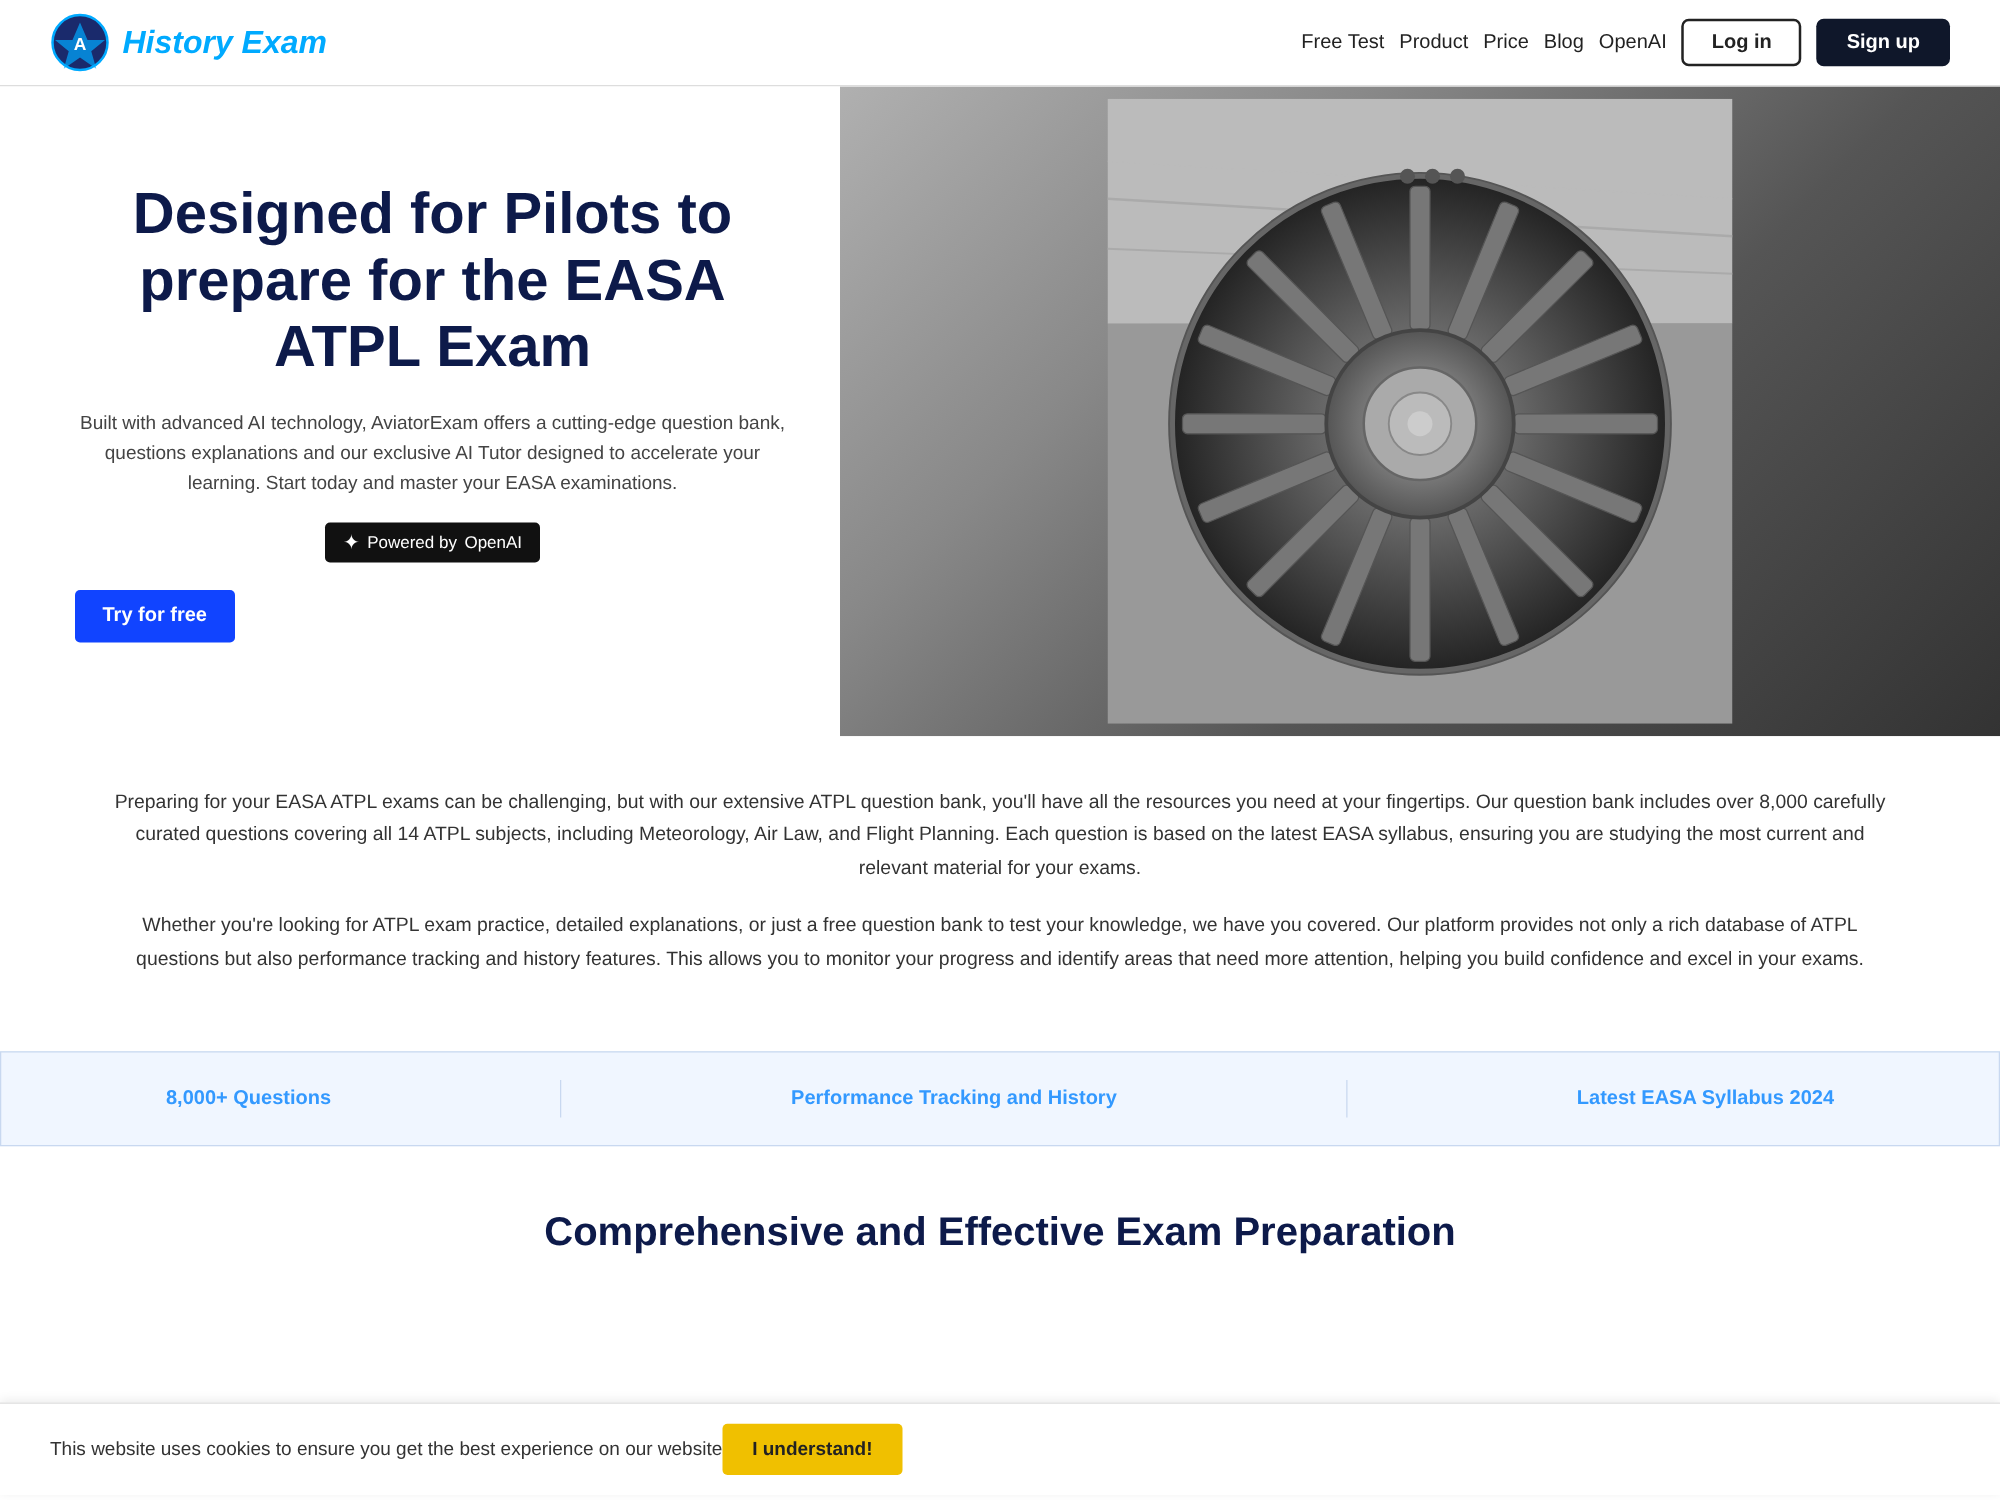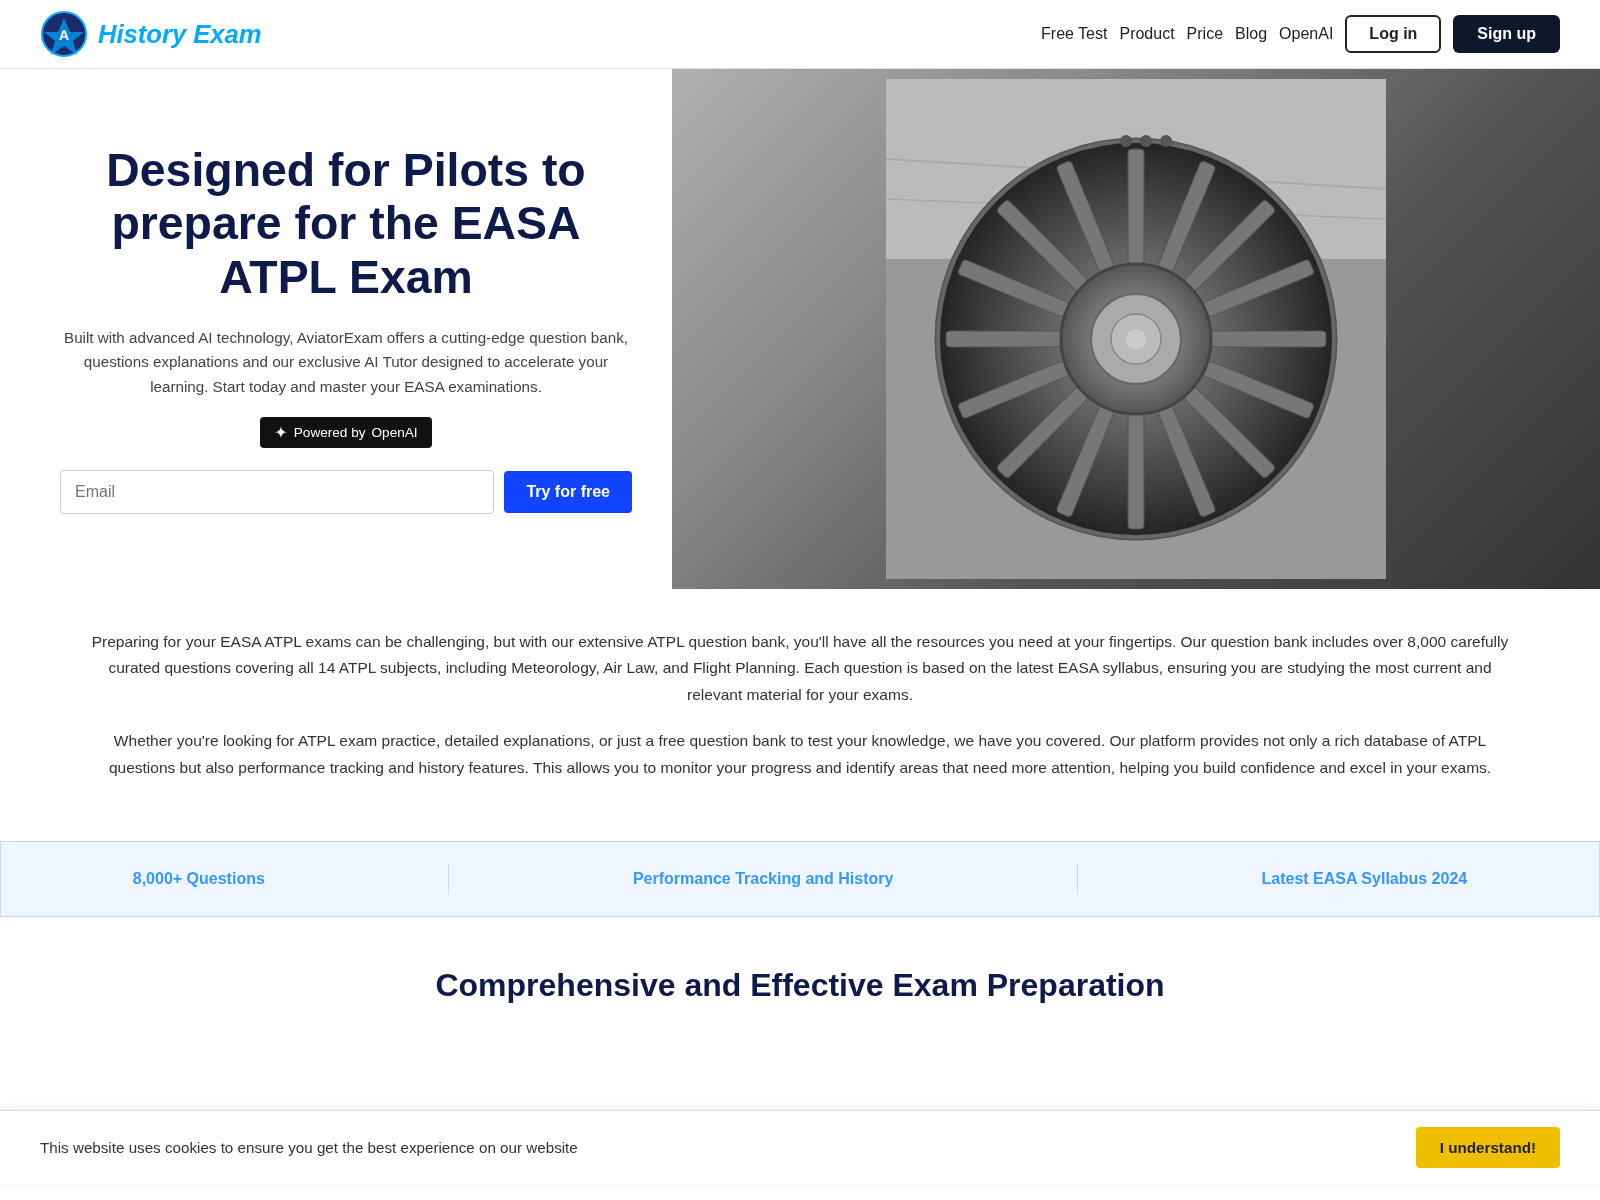--- a/index.html
+++ b/index.html
@@ -190,28 +190,27 @@
       text-align: center;
       padding: 50px 40px 20px;
       font-size: 2rem;
       font-weight: 800;
       color: #0d1a4a;
     }
 
     
     .cookie-banner {
       position: fixed;
-      bottom: 16px;
+      bottom: 4px;
       left: 0;
       right: 0;
       background: #fff;
       border-top: 1px solid #ddd;
       display: flex;
       align-items: center;
-      justify-content: space-between;
       padding: 16px 40px;
       z-index: 1000;
       box-shadow: 0 -2px 8px rgba(0,0,0,0.08);
     }
     .cookie-text {
       font-size: 0.95rem;
       color: #333;
     }
     .btn-cookie-ok {
       background: #f0c000;
@@ -251,21 +250,20 @@
 <section class="hero">
   <div class="hero-left">
     <h1 class="hero-heading">Designed for Pilots to prepare for the EASA ATPL Exam</h1>
     <p class="hero-subtext">Built with advanced AI technology, AviatorExam offers a cutting-edge question bank, questions explanations and our exclusive AI Tutor designed to accelerate your learning. Start today and master your EASA examinations.</p>
     <div class="powered-badge">
       <span class="openai-icon">✦</span>
       <span>Powered by</span>
       <span>OpenAI</span>
     </div>
     <div class="hero-form">
-      <input class="hero-email-input" type="email" placeholder="Email" style="">
       <button class="btn-try-free">Try for free</button>
     </div>
   </div>
   <div class="hero-right">
     <div class="hero-image-placeholder">
 
       <svg viewBox="0 0 500 500" width="500" height="500" xmlns="http://www.w3.org/2000/svg">
 
         <defs>
           <radialGradient id="engineGrad" cx="50%" cy="50%" r="50%">

